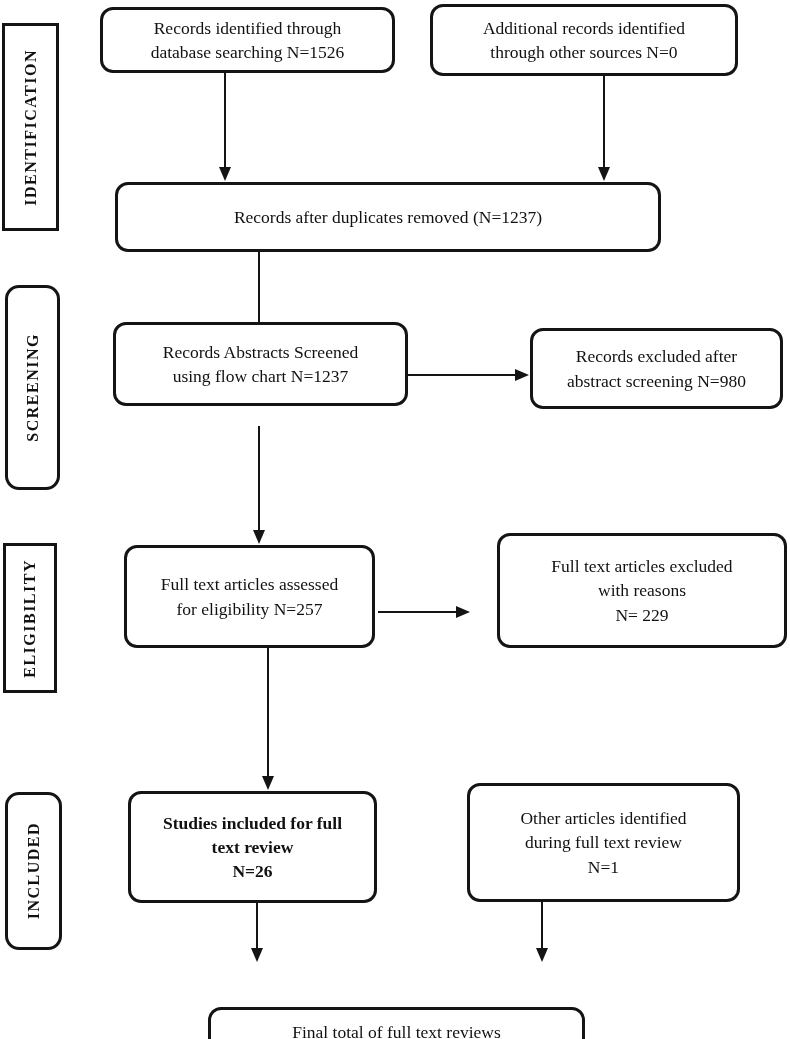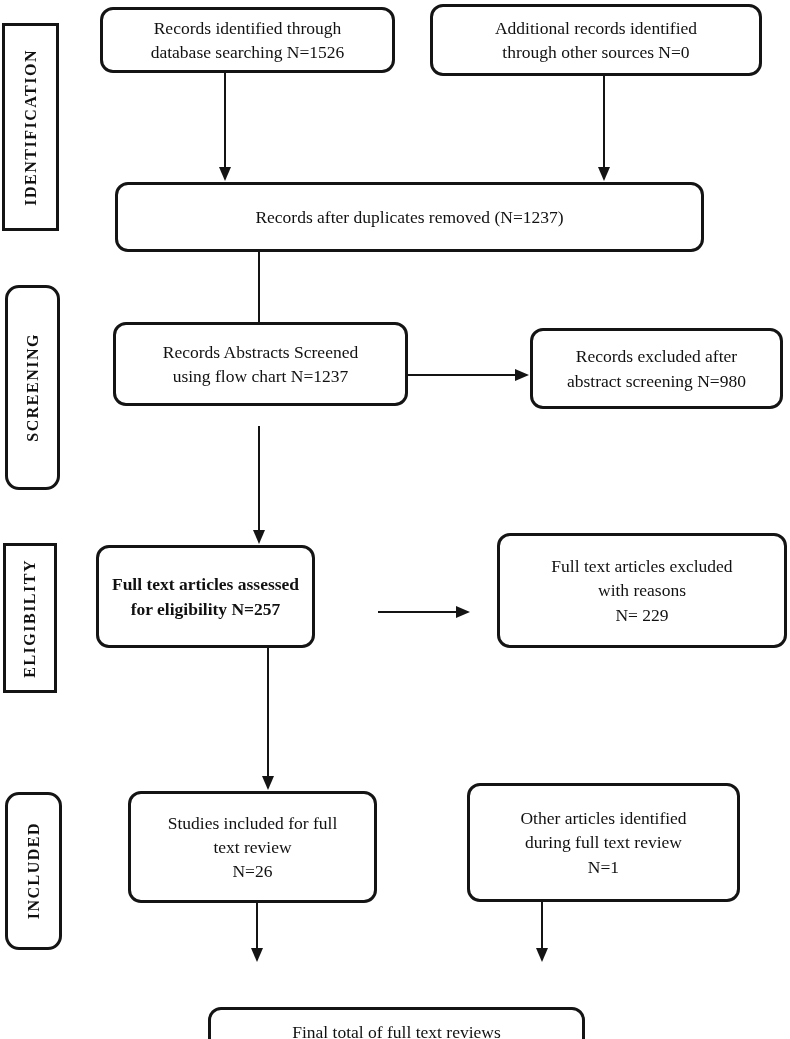--- a/index.html
+++ b/index.html
@@ -55,27 +55,27 @@
   svg.arrow-layer polygon { fill: #141414; }
 
   
   #stage-identification { left: 2px;  top: 23px;  width: 57px; height: 208px; }
   #stage-screening      { left: 5px;  top: 285px; width: 55px; height: 205px; }
   #stage-eligibility    { left: 3px;  top: 543px; width: 54px; height: 150px; }
   #stage-included       { left: 5px;  top: 792px; width: 57px; height: 158px; }
 
   
   #box-records-identified { left: 100px; top: 7px;   width: 295px; height: 66px; }
-  #box-additional-records { left: 430px; top: 4px;   width: 332px; height: 72px; }
-  #box-duplicates-removed { left: 115px; top: 182px; width: 589px; height: 70px; }
+  #box-additional-records { left: 430px; top: 4px;   width: 308px; height: 72px; }
+  #box-duplicates-removed { left: 115px; top: 182px; width: 546px; height: 70px; }
   #box-abstracts-screened { left: 113px; top: 322px; width: 295px; height: 84px; }
   #box-abstract-excluded  { left: 530px; top: 328px; width: 253px; height: 81px; }
-  #box-fulltext-assessed  { left: 96px; top: 545px; width: 219px; height: 103px; font-weight: bold; }
+  #box-fulltext-assessed  { left: 124px; top: 545px; width: 251px; height: 103px; }
   #box-fulltext-excluded  { left: 497px; top: 533px; width: 290px; height: 115px; }
-  #box-studies-included   { left: 128px; top: 791px; width: 249px; height: 112px; }
+  #box-studies-included   { left: 128px; top: 791px; width: 249px; height: 112px; font-weight: bold; }
   #box-other-articles     { left: 467px; top: 783px; width: 273px; height: 119px; }
   #box-final-total        { left: 208px; top: 963px; width: 377px; height: 74px; margin-top: 44px; }
 </style>
 </head>
 <body>
 
 <div class="canvas">
 
   <svg class="arrow-layer" viewBox="0 0 790 1039" aria-hidden="true">
     <g>

